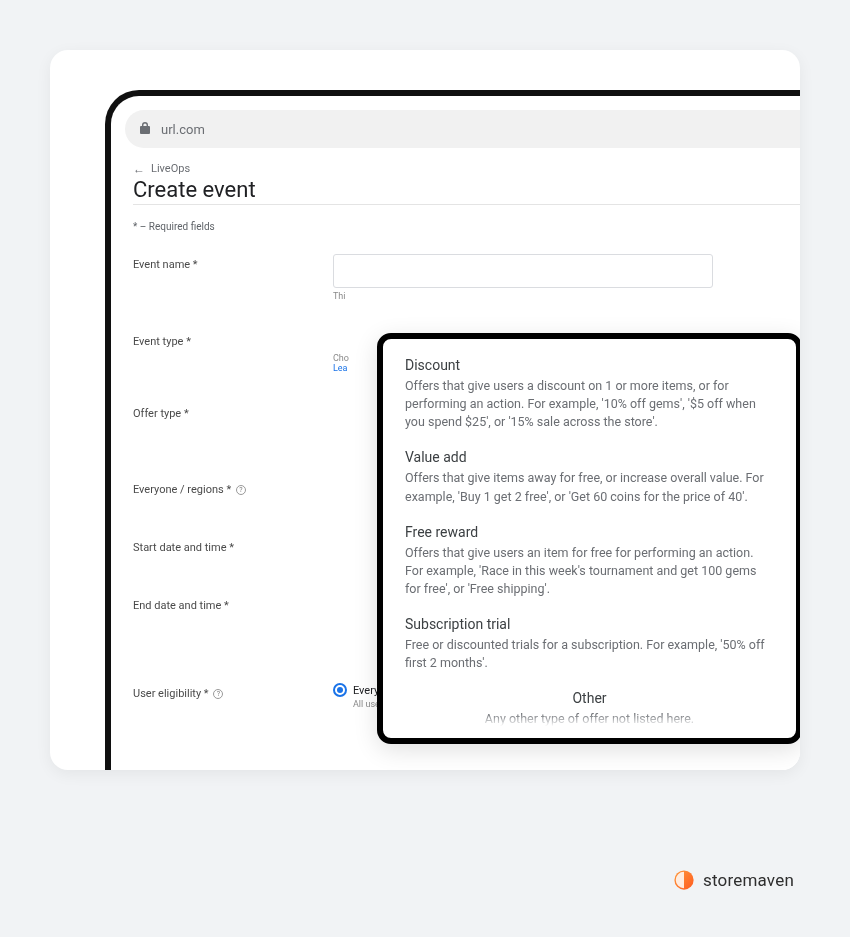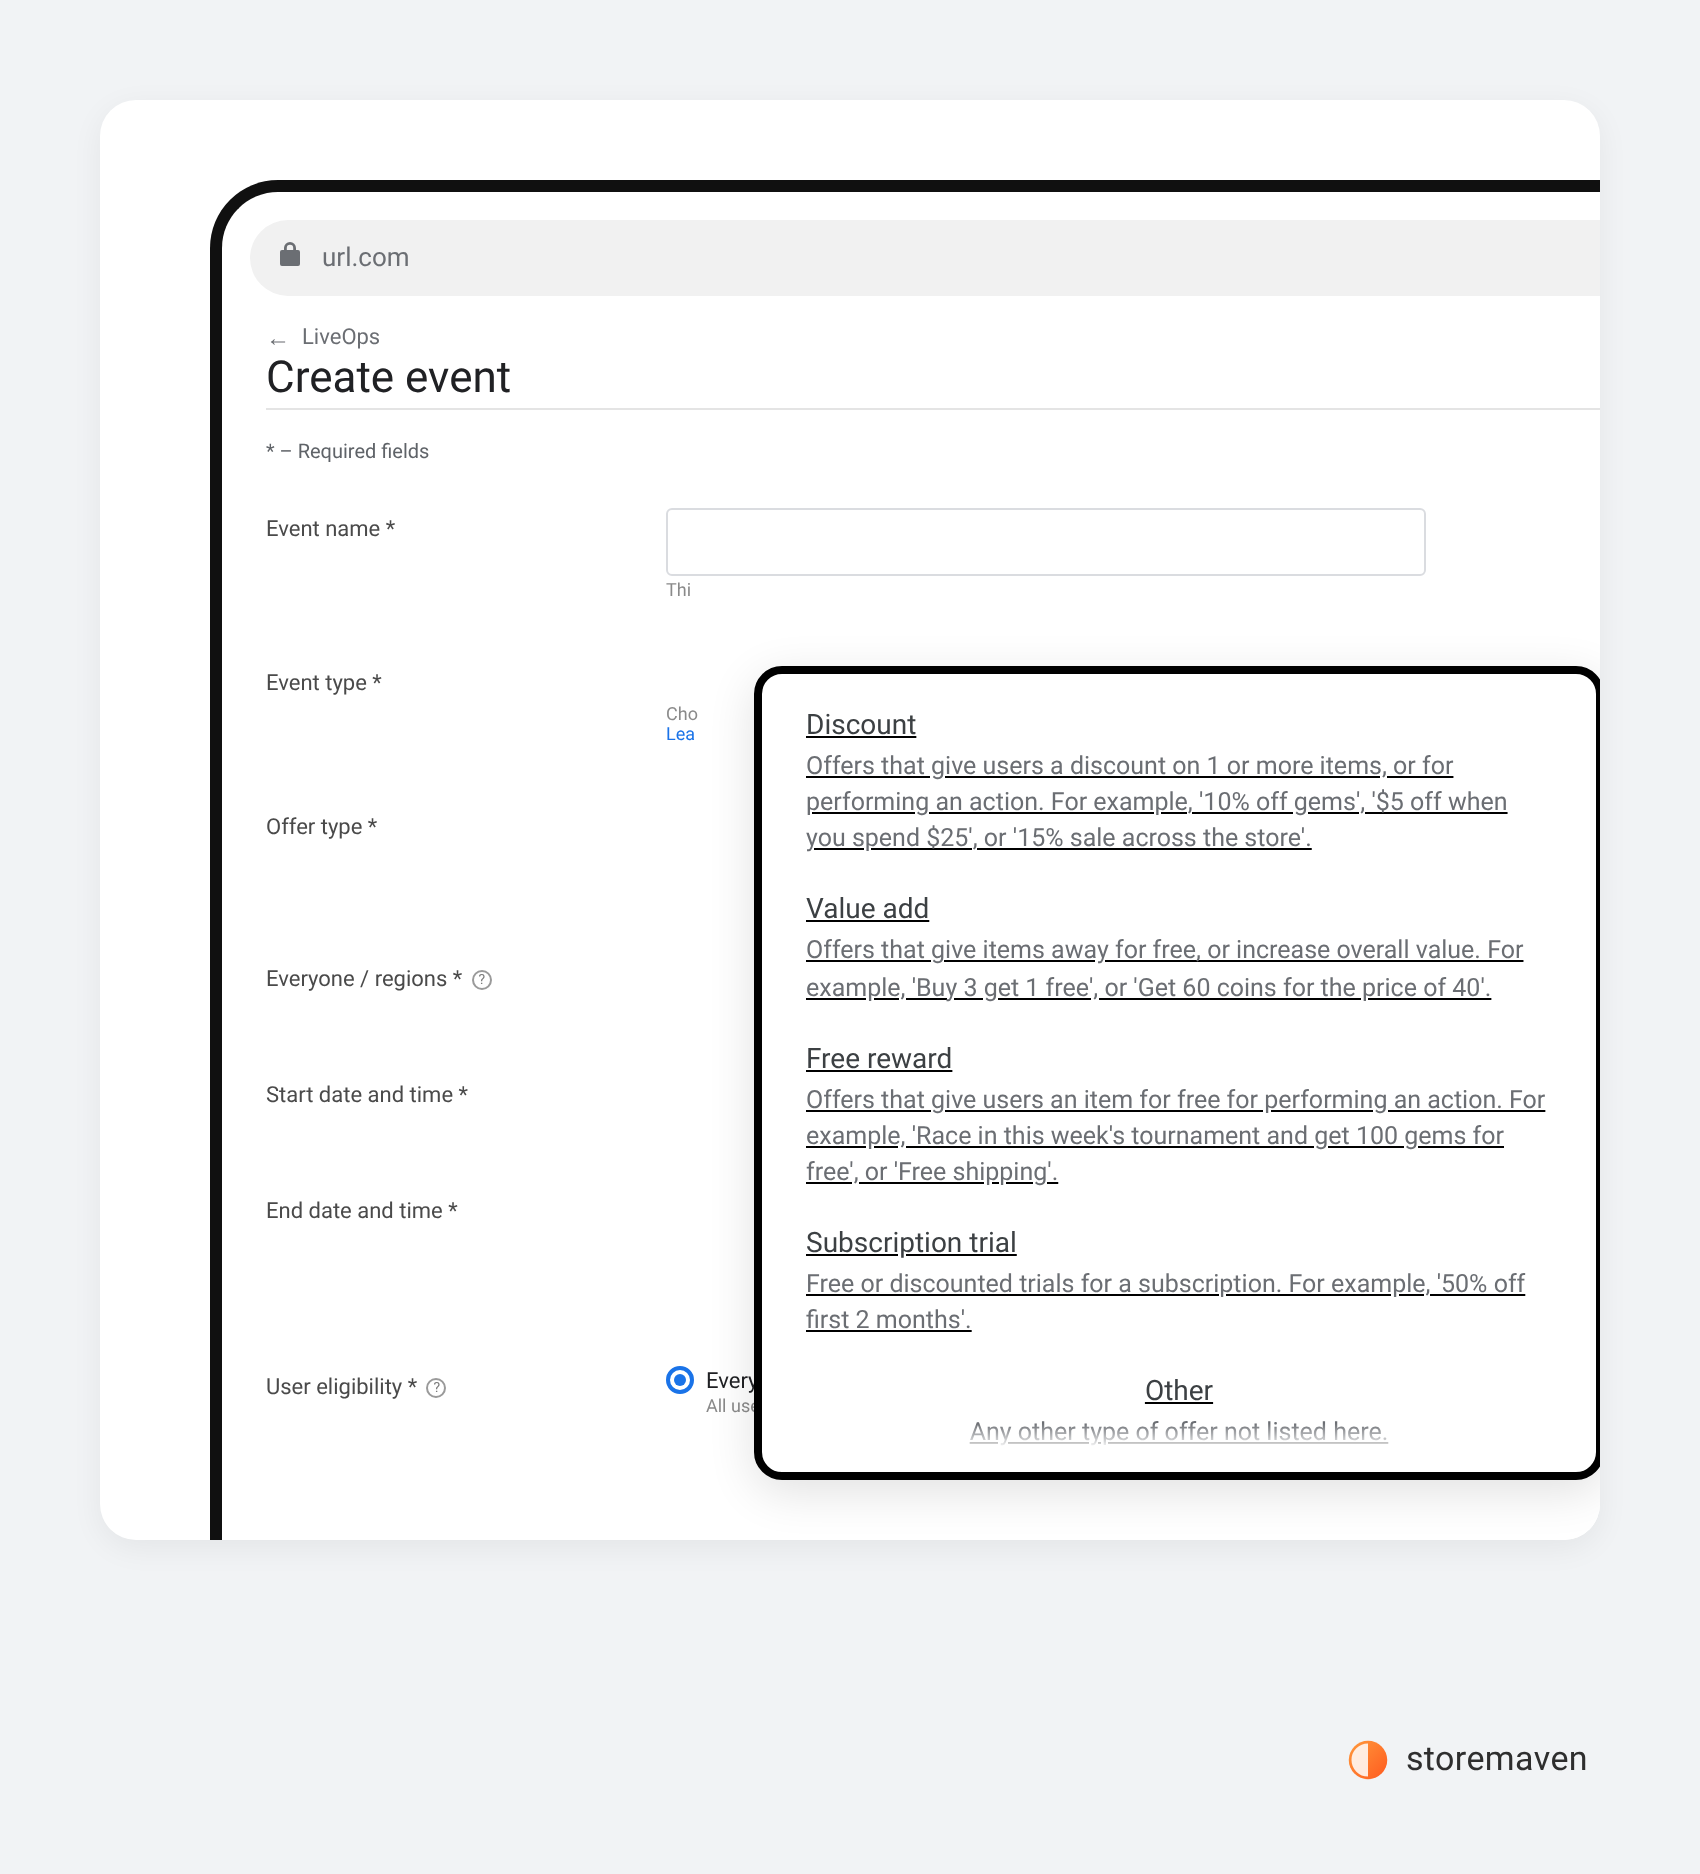--- a/index.html
+++ b/index.html
@@ -113,26 +113,25 @@
   .radio-label { font-size: 11px; color: #202124; }
   .radio-sub { font-size: 9px; color: #8a8a8a; margin-left: 20px; margin-top: 2px; }
 
   
   .dropdown-popover {
     position: absolute;
     left: 327px;
     top: 283px;
     width: 425px;
     background: #fff;
-    border: 4px solid #000000;
+    border: 6px solid #000000;
     border-radius: 14px;
     padding: 18px 22px 8px 22px;
     box-shadow: 0 6px 24px rgba(0,0,0,0.12);
     z-index: 10;
-    text-decoration: underline;
   }
   .dd-item { margin-bottom: 18px; }
   .dd-title { font-size: 14px; color: #3c4043; margin-bottom: 4px; font-weight: 400; }
   .dd-desc { font-size: 12.5px; color: #6b6e73; line-height: 1.45; }
   .dd-last .dd-desc { 
     color: #6b6e73; 
     white-space: nowrap; 
     overflow: hidden;
     mask-image: linear-gradient(to bottom, black 20%, transparent 90%);
     -webkit-mask-image: linear-gradient(to bottom, black 20%, transparent 90%);
@@ -245,21 +244,21 @@
     </div>
   </div>
 
   <div class="dropdown-popover">
     <div class="dd-item">
       <div class="dd-title">Discount</div>
       <div class="dd-desc">Offers that give users a discount on 1 or more items, or for performing an action. For example, '10% off gems', '$5 off when you spend $25', or '15% sale across the store'.</div>
     </div>
     <div class="dd-item">
       <div class="dd-title">Value add</div>
-      <div class="dd-desc">Offers that give items away for free, or increase overall value. For example, 'Buy 3 get 1 free', or 'Get 60 coins for the price of 40'.</div>
+      <div class="dd-desc">Offers that give items away for free, or increase overall value. For example, 'Buy 1 get 2 free', or 'Get 60 coins for the price of 40'.</div>
     </div>
     <div class="dd-item">
       <div class="dd-title">Free reward</div>
       <div class="dd-desc">Offers that give users an item for free for performing an action. For example, 'Race in this week's tournament and get 100 gems for free', or 'Free shipping'.</div>
     </div>
     <div class="dd-item">
       <div class="dd-title">Subscription trial</div>
       <div class="dd-desc">Free or discounted trials for a subscription. For example, '50% off first 2 months'.</div>
     </div>
     <div class="dd-item dd-last" style="margin-bottom:2px;text-align:center;">

